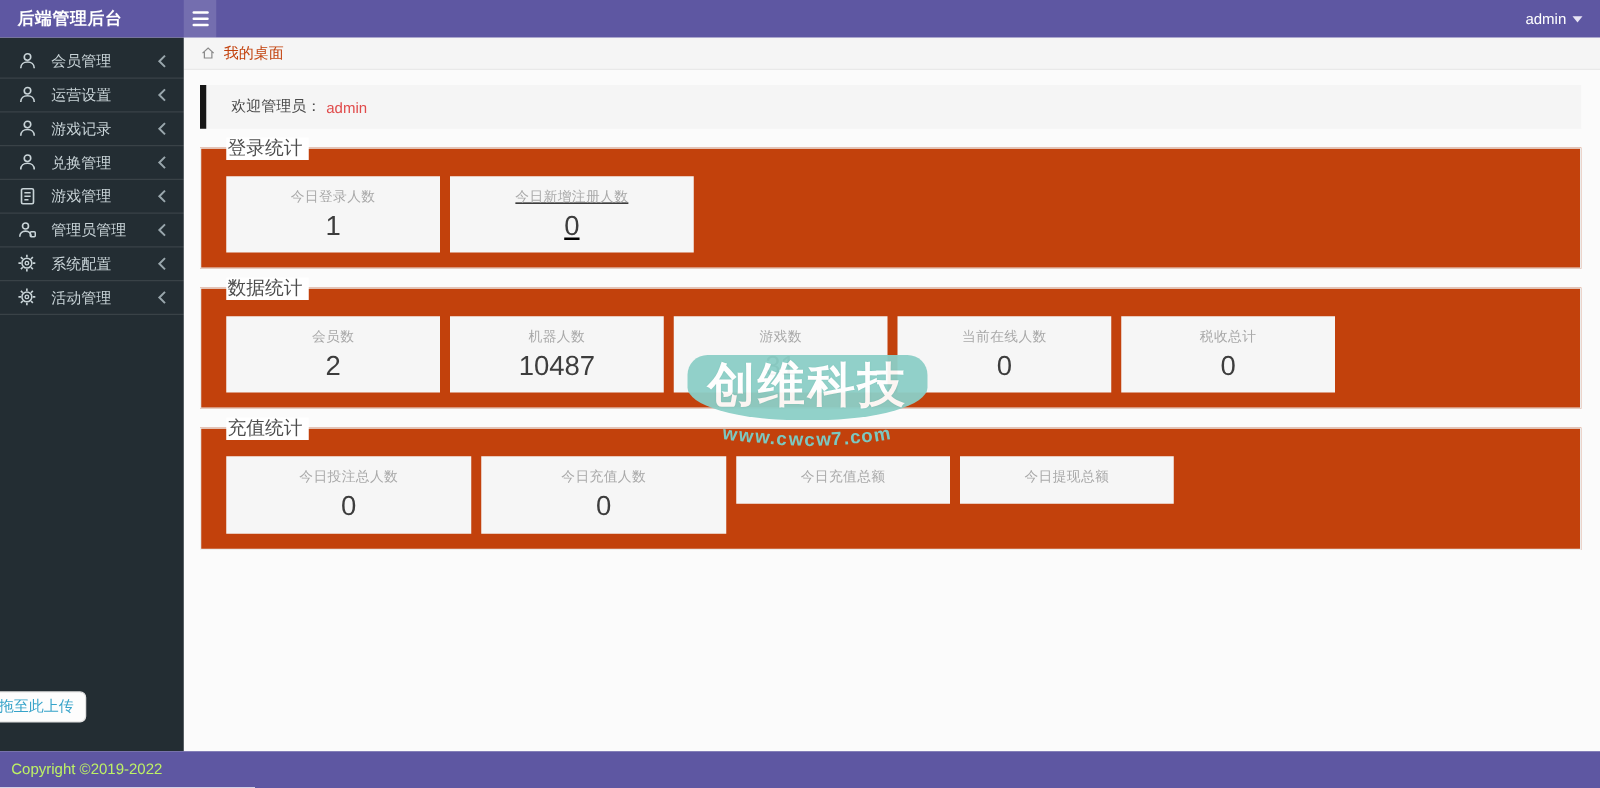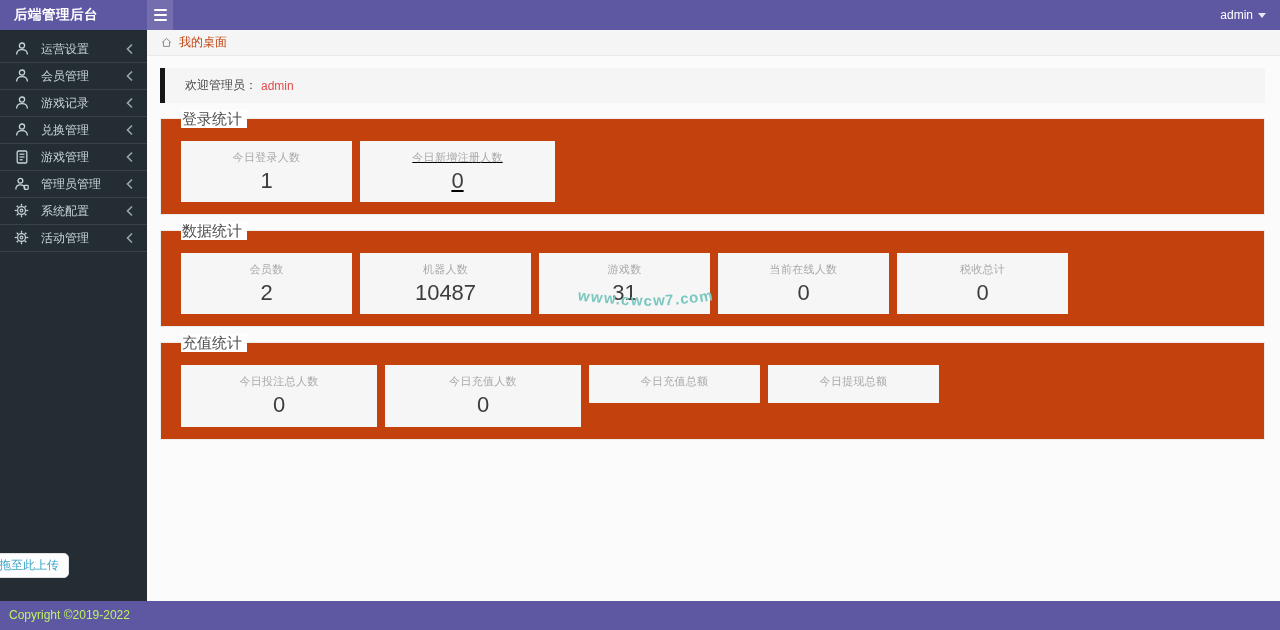--- a/index.html
+++ b/index.html
@@ -132,35 +132,35 @@
 
 <aside class="sidebar">
   <div id="sidebar-list">
       <div class="side-item">
         <span class="s-icon">
           <svg width="16" height="16" viewBox="0 0 16 16">
             <circle cx="8" cy="4.6" r="2.6" fill="none" stroke="#c9d4d8" stroke-width="1.3"></circle>
             <path d="M2.6 13.6 c0-3.2 2.4-5 5.4-5 s5.4 1.8 5.4 5" fill="none" stroke="#c9d4d8" stroke-width="1.3"></path>
           </svg>
         </span>
-        <span class="s-label">运营设置</span>
+        <span class="s-label">会员管理</span>
         <span class="s-chev">
           <svg width="9" height="12" viewBox="0 0 9 12">
             <polyline points="7,1.5 2.5,6 7,10.5" fill="none" stroke="#aebcc2" stroke-width="1.6"></polyline>
           </svg>
         </span>
       </div>
       <div class="side-item">
         <span class="s-icon">
           <svg width="16" height="16" viewBox="0 0 16 16">
             <circle cx="8" cy="4.6" r="2.6" fill="none" stroke="#c9d4d8" stroke-width="1.3"></circle>
             <path d="M2.6 13.6 c0-3.2 2.4-5 5.4-5 s5.4 1.8 5.4 5" fill="none" stroke="#c9d4d8" stroke-width="1.3"></path>
           </svg>
         </span>
-        <span class="s-label">会员管理</span>
+        <span class="s-label">运营设置</span>
         <span class="s-chev">
           <svg width="9" height="12" viewBox="0 0 9 12">
             <polyline points="7,1.5 2.5,6 7,10.5" fill="none" stroke="#aebcc2" stroke-width="1.6"></polyline>
           </svg>
         </span>
       </div>
       <div class="side-item">
         <span class="s-icon">
           <svg width="16" height="16" viewBox="0 0 16 16">
             <circle cx="8" cy="4.6" r="2.6" fill="none" stroke="#c9d4d8" stroke-width="1.3"></circle>
@@ -340,16 +340,17 @@
             <div class="stat-card">
               <div class="stat-label">今日提现总额</div>
             </div>
           </div>
         </section>
       </div>
   </div>
 </div>
 
 <div class="watermark">
+  <div class="wm-blob">创维科技</div>
   <div class="wm-url" id="wm-url"><span style="transform: translateY(0.2px) rotate(9.6deg);">w</span><span style="transform: translateY(1.5px) rotate(8deg);">w</span><span style="transform: translateY(2.6px) rotate(6.4deg);">w</span><span style="transform: translateY(3.4px) rotate(4.8deg);">.</span><span style="transform: translateY(4px) rotate(3.2deg);">c</span><span style="transform: translateY(4.4px) rotate(1.6deg);">w</span><span style="transform: translateY(4.5px) rotate(0deg);">c</span><span style="transform: translateY(4.4px) rotate(-1.6deg);">w</span><span style="transform: translateY(4px) rotate(-3.2deg);">7</span><span style="transform: translateY(3.4px) rotate(-4.8deg);">.</span><span style="transform: translateY(2.6px) rotate(-6.4deg);">c</span><span style="transform: translateY(1.5px) rotate(-8deg);">o</span><span style="transform: translateY(0.2px) rotate(-9.6deg);">m</span></div>
 </div>
 
 <div class="footer">Copyright ©2019-2022</div>
 
 </body></html>

